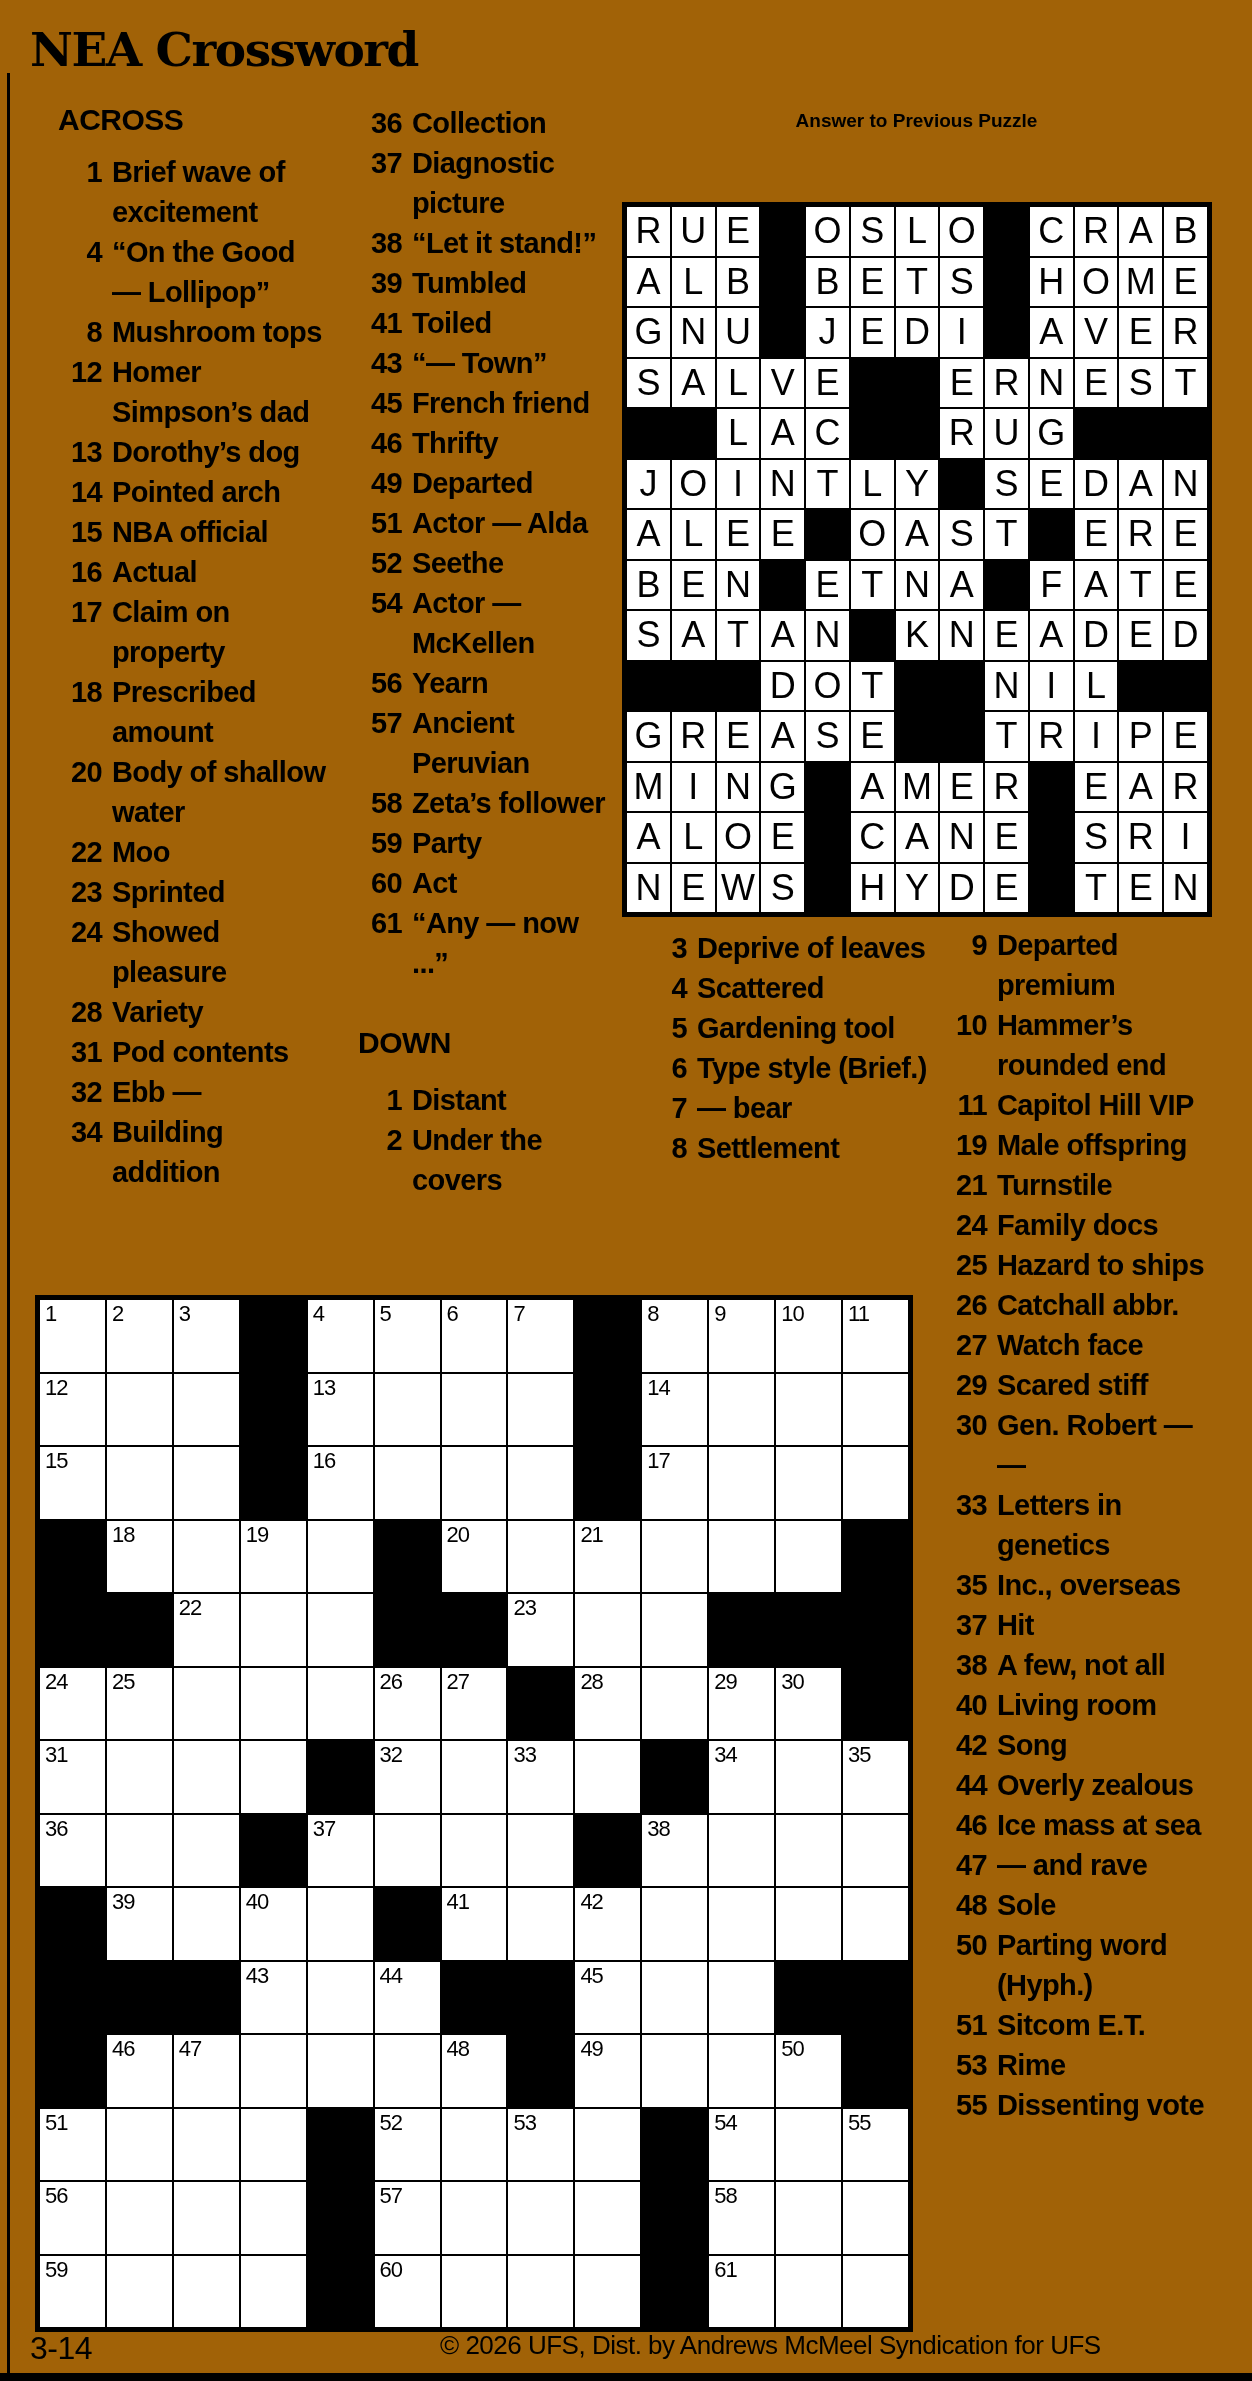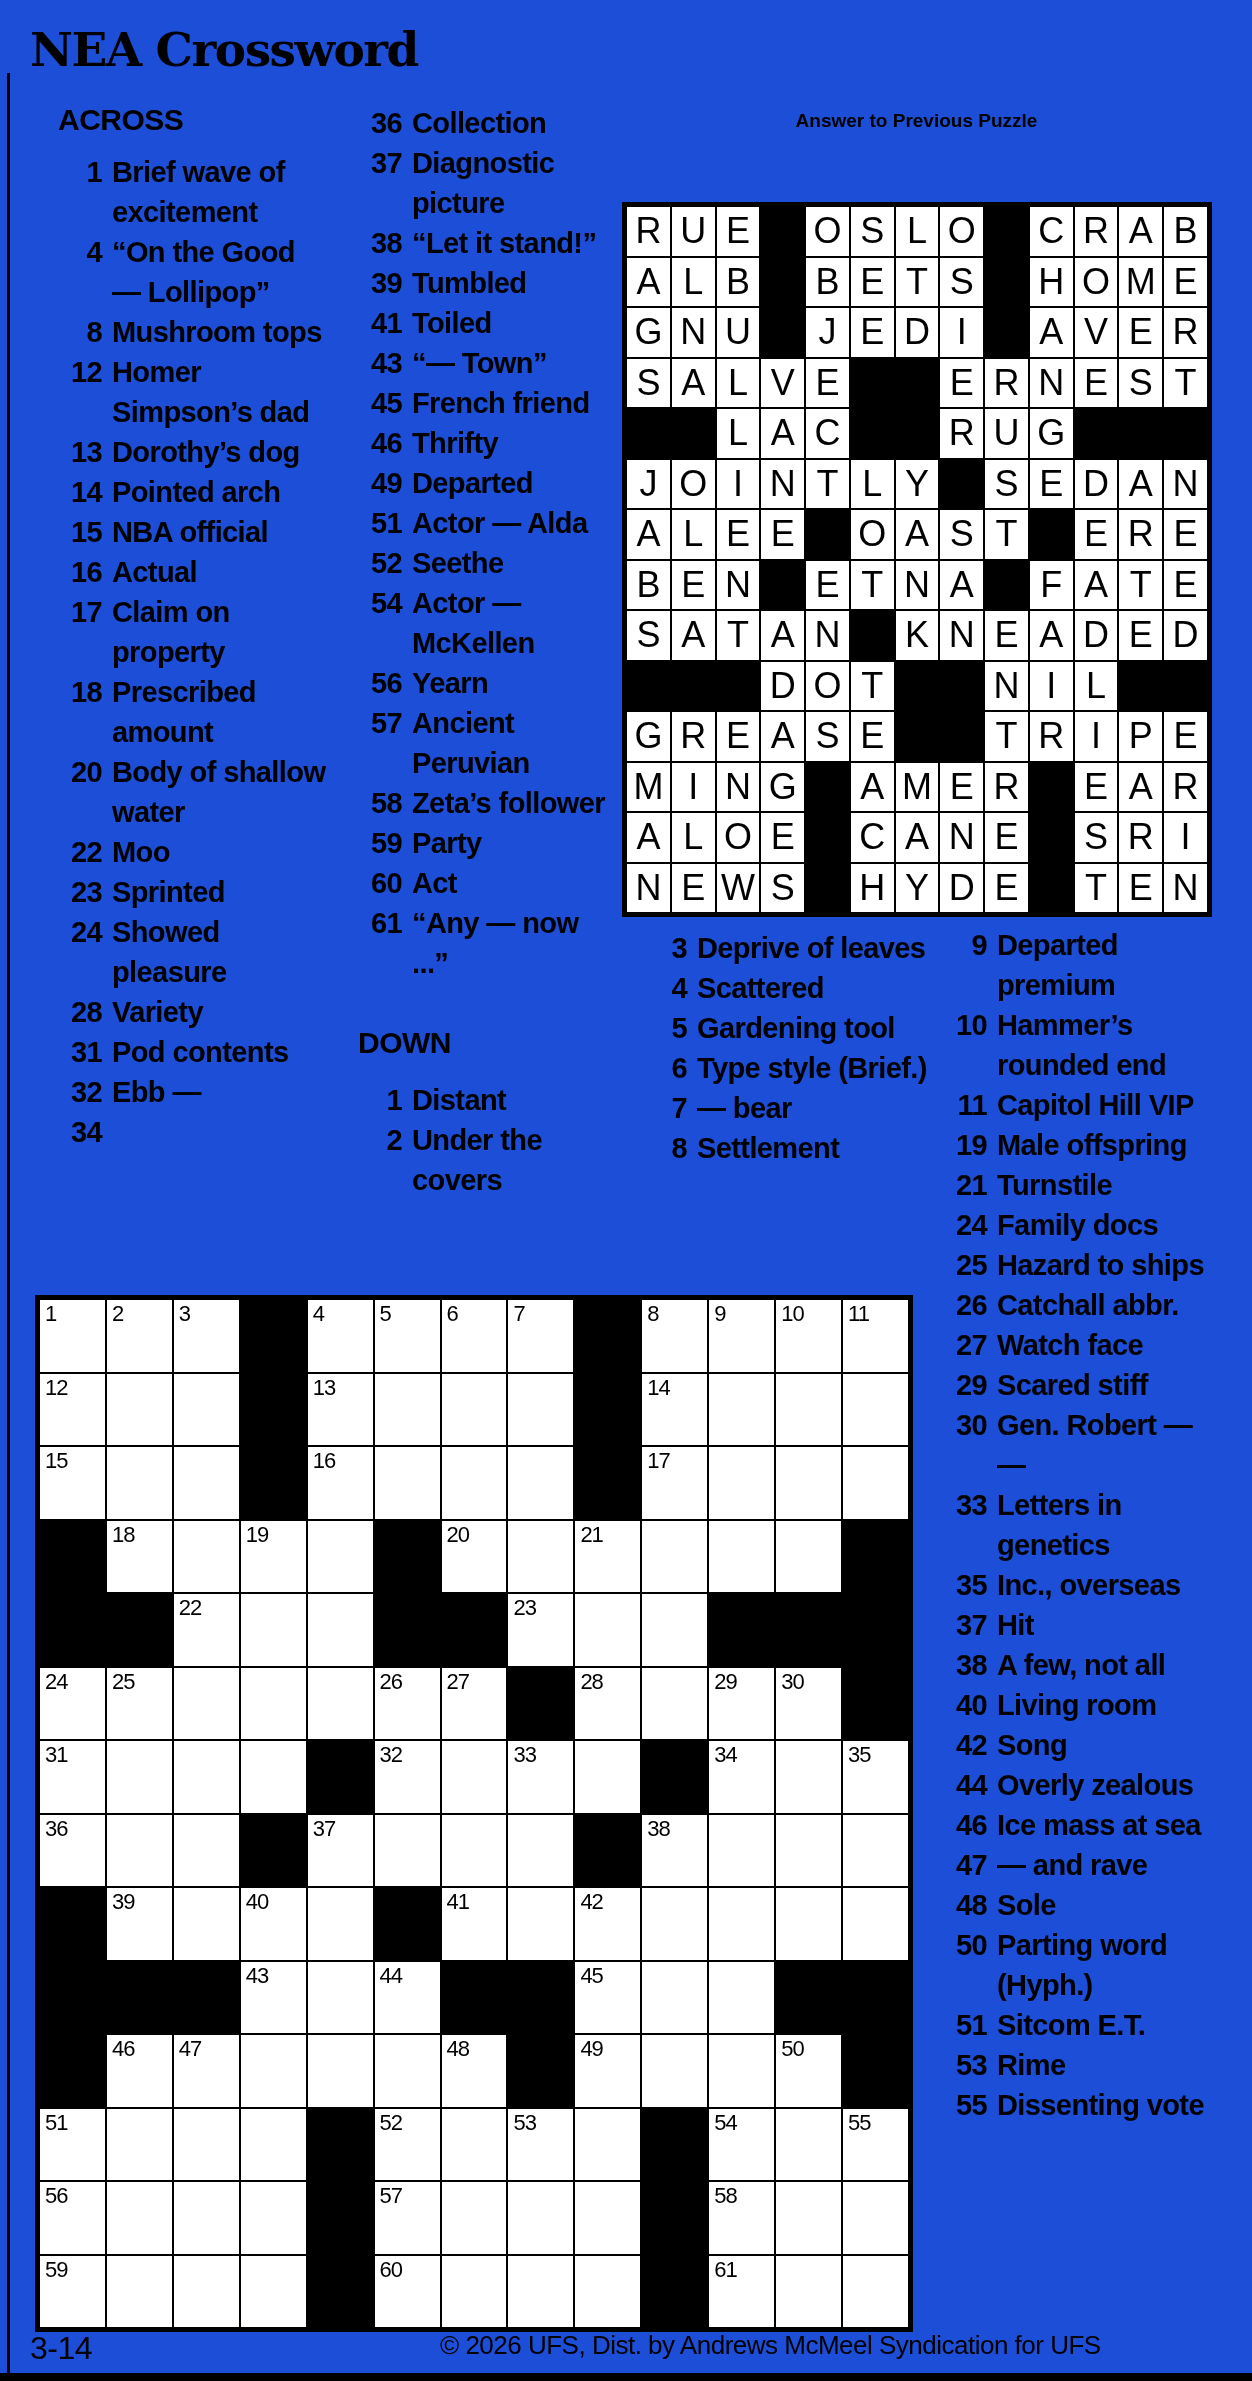--- a/index.html
+++ b/index.html
@@ -1,17 +1,17 @@
 <!DOCTYPE html>
 <html><head>
 <meta charset="utf-8">
 <style>
   html,body{margin:0;padding:0;background:#fff;}
   body{width:1252px;height:2381px;position:relative;font-family:"Liberation Sans",sans-serif;color:#000;overflow:hidden;}
-  .page{position:absolute;inset:0;background:#1d4ed8;}
+  .page{position:absolute;inset:0;background:#a16207;}
   .left-rule{position:absolute;left:7px;top:73px;width:3px;height:2308px;background:#000;}
   .bottom-rule{position:absolute;left:0;top:2373px;width:1252px;height:8px;background:#000;}
   .title{position:absolute;left:30px;top:22px;font-family:"DejaVu Serif",serif;font-weight:bold;font-size:47px;letter-spacing:-1.5px;white-space:nowrap;}
   .clues{font-size:29px;font-weight:bold;letter-spacing:-0.6px;line-height:40px;}
   .section-head{font-size:30px;font-weight:bold;line-height:40px;letter-spacing:-0.5px;}
   .clue{display:flex;align-items:flex-start;}
   .cnum{flex:none;width:44px;text-align:right;padding-right:10px;}
   .ctxt{flex:1;}
   #col1{position:absolute;left:58px;top:100px;width:274px;}
   #col1 .section-head{margin-right:40px;margin-bottom:12px;}
@@ -109,20 +109,21 @@
         <div class="clue">
           <span class="cnum">31</span>
           <span class="ctxt">Pod contents</span>
         </div>
         <div class="clue">
           <span class="cnum">32</span>
           <span class="ctxt">Ebb —</span>
         </div>
         <div class="clue">
           <span class="cnum">34</span>
+          <span class="ctxt">Building addition</span>
         </div>
       </div>
   </div>
 
   <div id="col2" class="clues">
     <div>
         <div class="clue">
           <span class="cnum">36</span>
           <span class="ctxt">Collection</span>
         </div>

